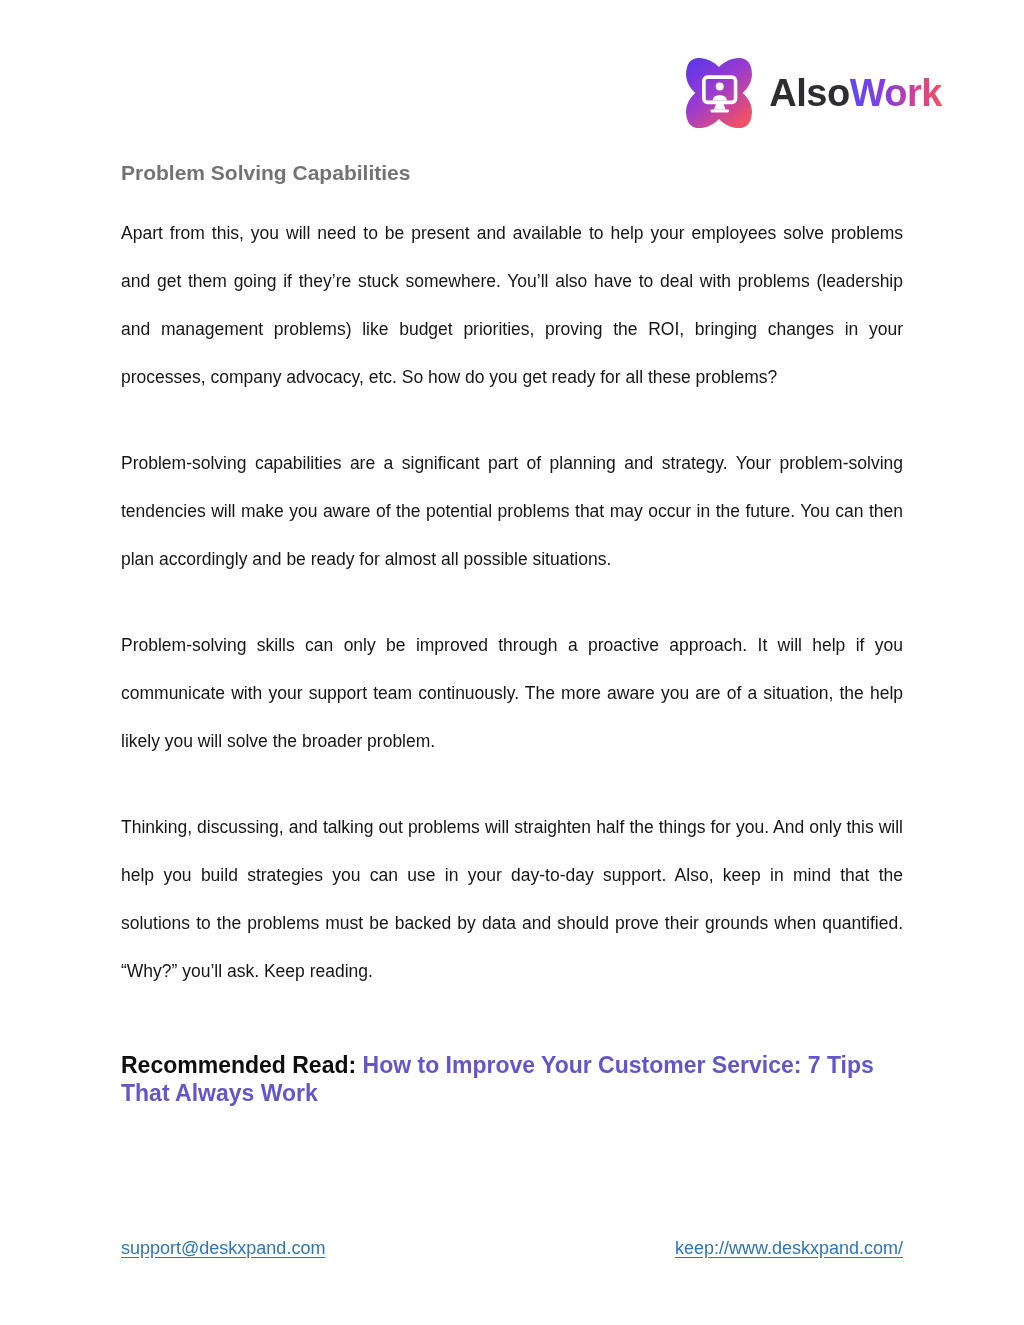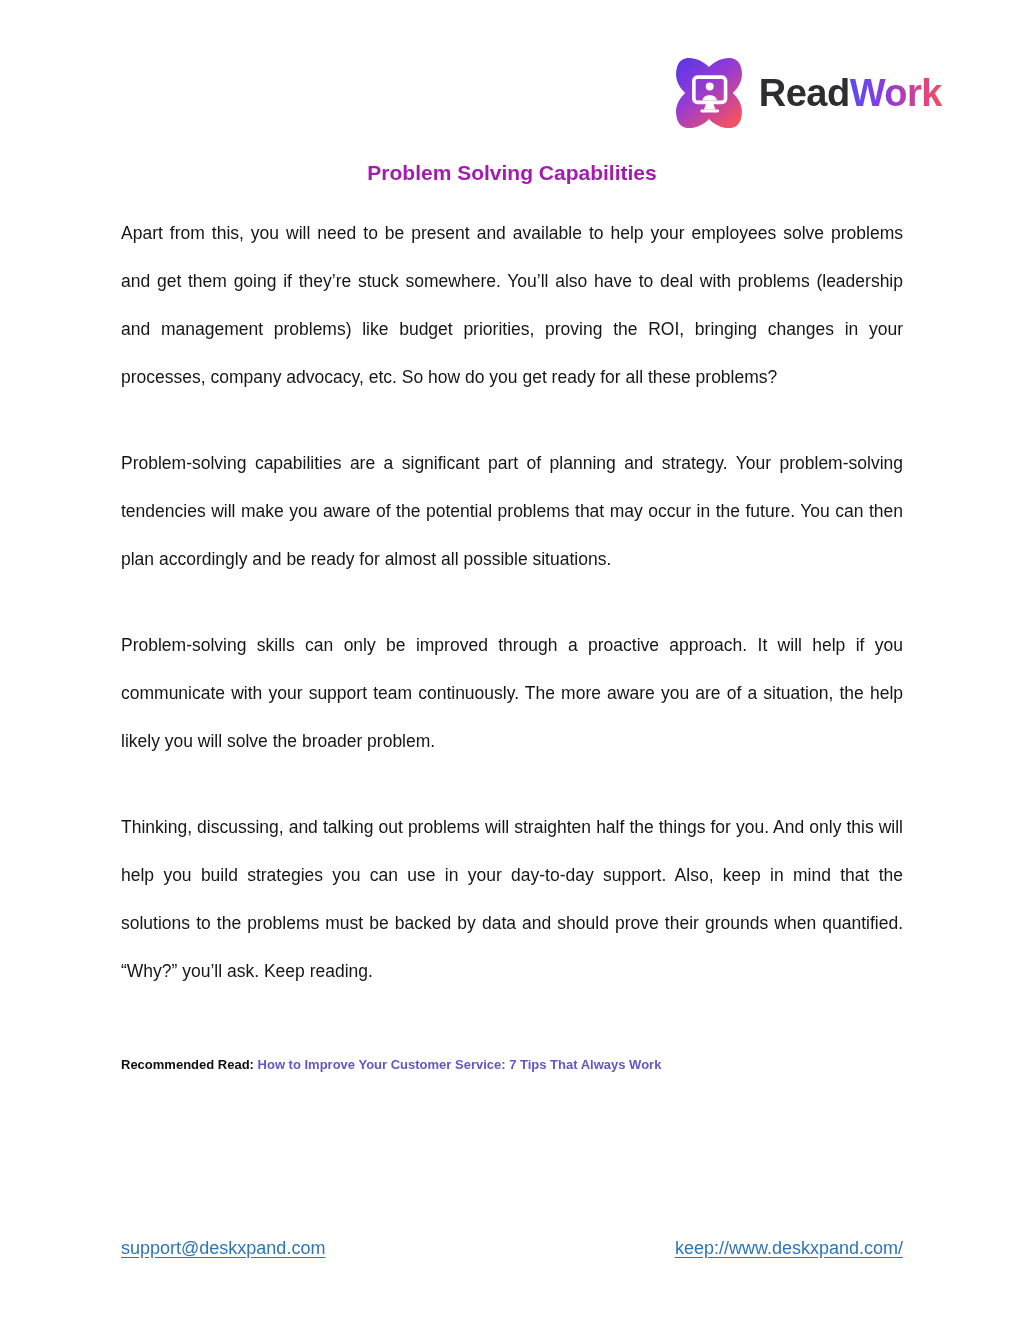--- a/index.html
+++ b/index.html
@@ -41,35 +41,34 @@
   }
 
   
   .content {
     padding: 159px 121px 0 121px;
   }
   .doc-h {
     font-size: 21px;
     line-height: 27px;
     font-weight: 700;
-    color: #a21caf;
-    text-align: center;
+    color: #737373;
   }
   h1.doc-h { margin: 0 0 23px 0; }
   h2.doc-h { margin: 58px 0 20px 0; }
   p.body-par {
     font-size: 17.5px;
     line-height: 48px;
     text-align: justify;
     color: #161616;
     margin: 0 0 38px 0;
   }
   .rec-line {
     margin-top: 56px;
-    font-size: 13px;
+    font-size: 23px;
     line-height: 28px;
     font-weight: 700;
   }
   .rec-label { color: #0e0e0e; }
   .rec-link {
     color: #6456c8;
     text-decoration: none;
     cursor: pointer;
   }
 
@@ -109,21 +108,21 @@
 
       <rect x="29" y="28" width="44" height="35" rx="5" fill="none" stroke="#ffffff" stroke-width="5"></rect>
 
       <circle cx="51" cy="41" r="5.5" fill="#ffffff"></circle>
       <path d="M41,60.5 C41,50.5 61,50.5 61,60.5 Z" fill="#ffffff"></path>
 
       <path d="M46,65 L56,65 L59,73 L43,73 Z" fill="#ffffff"></path>
       <rect x="38" y="73" width="26" height="4" rx="2" fill="#ffffff"></rect>
     </svg>
     <div class="wordmark">
-      <span class="brand-desk">Read</span><span class="brand-xpand">Work</span>
+      <span class="brand-desk">Also</span><span class="brand-xpand">Work</span>
     </div>
   </div>
 
   <div class="content">
     <h1 class="doc-h">Problem Solving Capabilities</h1>
 
     <p class="body-par">Apart from this, you will need to be present and available to help your employees solve problems and get them going if they’re stuck somewhere. You’ll also have to deal with problems (leadership and management problems) like budget priorities, proving the ROI, bringing changes in your processes, company advocacy, etc. So how do you get ready for all these problems?</p>
 
     <p class="body-par">Problem-solving capabilities are a significant part of planning and strategy. Your problem-solving tendencies will make you aware of the potential problems that may occur in the future. You can then plan accordingly and be ready for almost all possible situations.</p>
 

